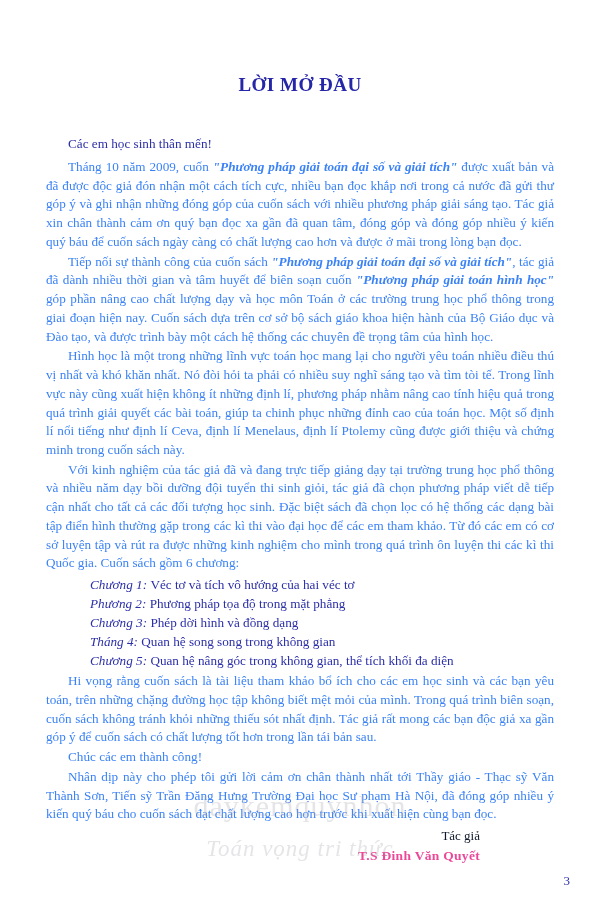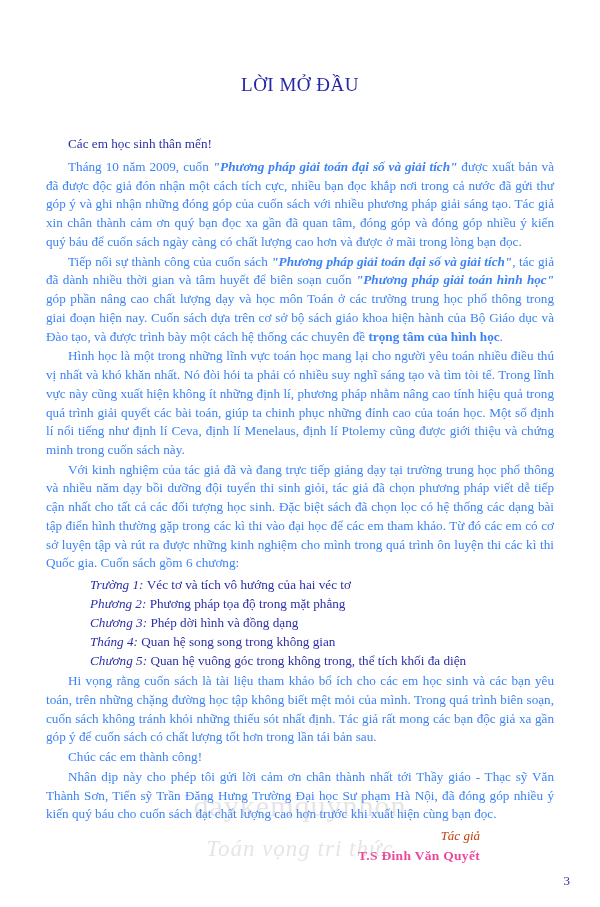--- a/index.html
+++ b/index.html
@@ -16,21 +16,21 @@
     overflow: hidden;
   }
   .page {
     position: absolute;
     inset: 0;
     padding: 56px 46px 30px 46px;
     box-sizing: border-box;
   }
   .title {
     text-align: center;
-    font-weight: normal;
+    font-weight: bold;
     font-size: 19px;
     letter-spacing: 0.5px;
     color: #2626a8;
     margin: 18px 0 20px 0;
   }
   .greeting {
     font-size: 13.2px;
     text-indent: 22px;
     margin-bottom: 6px;
     color: #2b2fa8;
@@ -39,43 +39,42 @@
   p.body {
     font-size: 13.2px;
     line-height: 1.42;
     text-align: justify;
     text-indent: 22px;
     margin: 0 0 1px 0;
     color: #3b82f6;
     hyphens: none;
   }
   .bi { font-style: italic; font-weight: bold; }
-  .b { font-weight: bold; margin-top: 36px; }
+  .b { font-weight: normal; margin-top: 36px; }
   .chapters {
     margin: 2px 0 2px 0;
   }
   .chapter-line {
     font-size: 13.2px;
     line-height: 1.44;
     padding-left: 44px;
     color: #2b2fa8;
     white-space: nowrap;
   }
   .chapter-line .ch-label {
     font-style: italic;
   }
   .signature {
     margin-top: 2px;
     text-align: right;
     padding-right: 74px;
   }
   .sig-role {
     font-size: 13px;
-    font-style: italic;
-    color: #c2410c;
+    color: #0f172a;
     line-height: 1.5;
   }
   .sig-name {
     font-size: 13.5px;
     font-weight: bold;
     color: #ec4899;
     letter-spacing: 0.3px;
     line-height: 1.5;
     white-space: nowrap;
   }
@@ -119,25 +118,25 @@
   <div class="greeting">Các em học sinh thân mến!</div>
 
   <div id="paragraphs-before">
       <p class="body"><span>Tháng 10 năm 2009, cuốn </span><span class="bi">"Phương pháp giải toán đại số và giải tích"</span><span> được xuất bản và đã được độc giả đón nhận một cách tích cực, nhiều bạn đọc khắp nơi trong cả nước đã gửi thư góp ý và ghi nhận những đóng góp của cuốn sách với nhiều phương pháp giải sáng tạo. Tác giả xin chân thành cảm ơn quý bạn đọc xa gần đã quan tâm, đóng góp và đóng góp nhiều ý kiến quý báu để cuốn sách ngày càng có chất lượng cao hơn và được ở mãi trong lòng bạn đọc.</span></p>
       <p class="body"><span>Tiếp nối sự thành công của cuốn sách </span><span class="bi">"Phương pháp giải toán đại số và giải tích"</span><span>, tác giả đã dành nhiều thời gian và tâm huyết để biên soạn cuốn </span><span class="bi">"Phương pháp giải toán hình học"</span><span> góp phần nâng cao chất lượng dạy và học môn Toán ở các trường trung học phổ thông trong giai đoạn hiện nay. Cuốn sách dựa trên cơ sở bộ sách giáo khoa hiện hành của Bộ Giáo dục và Đào tạo, và được trình bày một cách hệ thống các chuyên đề </span><span class="b">trọng tâm của hình học</span><span>.</span></p>
       <p class="body"><span>Hình học là một trong những lĩnh vực toán học mang lại cho người yêu toán nhiều điều thú vị nhất và khó khăn nhất. Nó đòi hỏi ta phải có nhiều suy nghĩ sáng tạo và tìm tòi tế. Trong lĩnh vực này cũng xuất hiện không ít những định lí, phương pháp nhằm nâng cao tính hiệu quả trong quá trình giải quyết các bài toán, giúp ta chinh phục những đỉnh cao của toán học. Một số định lí nổi tiếng như định lí Ceva, định lí Menelaus, định lí Ptolemy cũng được giới thiệu và chứng minh trong cuốn sách này.</span></p>
       <p class="body"><span>Với kinh nghiệm của tác giả đã và đang trực tiếp giảng dạy tại trường trung học phổ thông và nhiều năm dạy bồi dưỡng đội tuyển thi sinh giỏi, tác giả đã chọn phương pháp viết dễ tiếp cận nhất cho tất cả các đối tượng học sinh. Đặc biệt sách đã chọn lọc có hệ thống các dạng bài tập điển hình thường gặp trong các kì thi vào đại học để các em tham khảo. Từ đó các em có cơ sở luyện tập và rút ra được những kinh nghiệm cho mình trong quá trình ôn luyện thi các kì thi Quốc gia. Cuốn sách gồm 6 chương:</span></p>
     </div>
 
   <div class="chapters" id="chapter-list">
-      <div class="chapter-line"><span class="ch-label">Trường 1: </span><span>Véc tơ và tích vô hướng của hai véc tơ</span></div>
+      <div class="chapter-line"><span class="ch-label">Chương 1: </span><span>Véc tơ và tích vô hướng của hai véc tơ</span></div>
       <div class="chapter-line"><span class="ch-label">Phương 2: </span><span>Phương pháp tọa độ trong mặt phẳng</span></div>
       <div class="chapter-line"><span class="ch-label">Chương 3: </span><span>Phép dời hình và đồng dạng</span></div>
       <div class="chapter-line"><span class="ch-label">Tháng 4: </span><span>Quan hệ song song trong không gian</span></div>
-      <div class="chapter-line"><span class="ch-label">Chương 5: </span><span>Quan hệ vuông góc trong không trong, thể tích khối đa diện</span></div>
+      <div class="chapter-line"><span class="ch-label">Chương 5: </span><span>Quan hệ nâng góc trong không gian, thể tích khối đa diện</span></div>
     </div>
 
   <div id="paragraphs-after">
       <p class="body"><span>Hi vọng rằng cuốn sách là tài liệu tham khảo bổ ích cho các em học sinh và các bạn yêu toán, trên những chặng đường học tập không biết mệt mỏi của mình. Trong quá trình biên soạn, cuốn sách không tránh khỏi những thiếu sót nhất định. Tác giả rất mong các bạn độc giả xa gần góp ý để cuốn sách có chất lượng tốt hơn trong lần tái bản sau.</span></p>
       <p class="body"><span>Chúc các em thành công!</span></p>
       <p class="body"><span>Nhân dịp này cho phép tôi gửi lời cảm ơn chân thành nhất tới Thầy giáo - Thạc sỹ Văn Thành Sơn, Tiến sỹ Trần Đăng Hưng Trường Đại học Sư phạm Hà Nội, đã đóng góp nhiều ý kiến quý báu cho cuốn sách đạt chất lượng cao hơn trước khi xuất hiện cùng bạn đọc.</span></p>
     </div>
 
   <div class="signature">
     <div class="sig-role">Tác giả</div>

